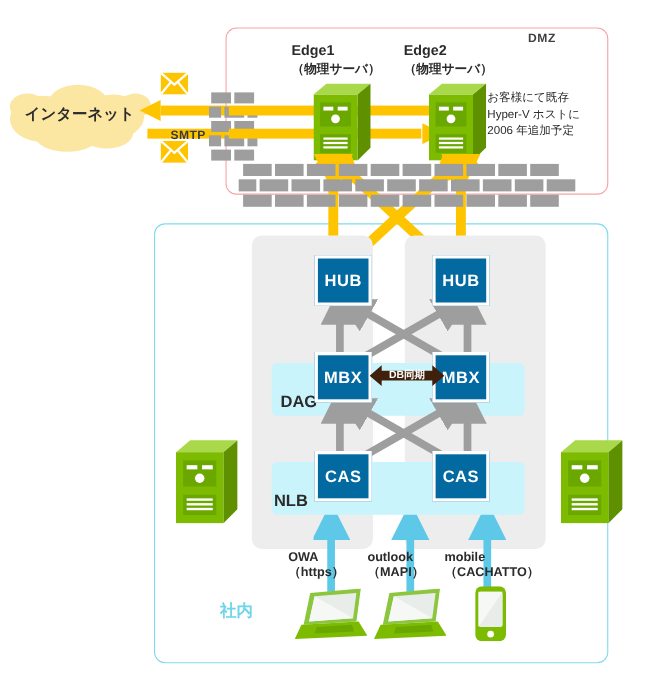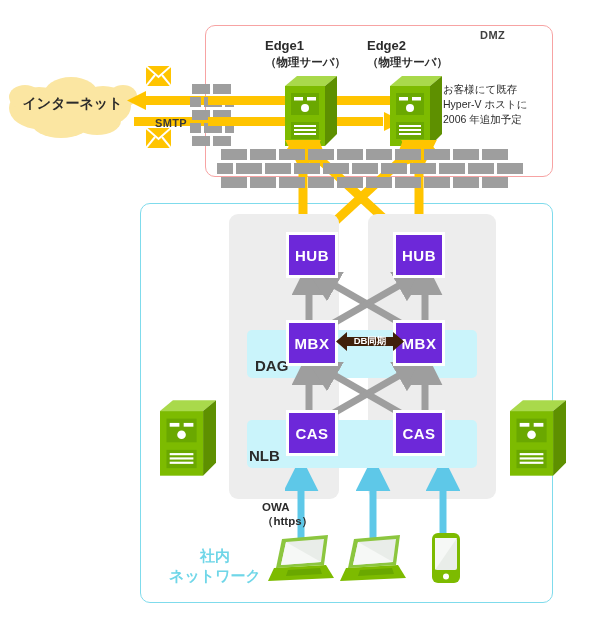--- a/index.html
+++ b/index.html
@@ -63,21 +63,21 @@
   .band-label {
     position: absolute;
     font-size: 15px; font-weight: bold; color: #2B2B2B;
   }
   #dag-label { left: 255px; top: 357px; }
   #nlb-label { left: 249px; top: 447px; }
 
   
   .svc-box {
     position: absolute;
-    background: #6d28d9;
+    background: #0369a1;
     border: 3px solid #ffffff;
     box-sizing: border-box;
     display: flex;
     align-items: center;
     justify-content: center;
     color: #ffffff;
     font-size: 15px;
     font-weight: bold;
     letter-spacing: .5px;
   }
@@ -135,21 +135,20 @@
 <body>
 
 <div id="stage">
 
   <div class="zone" id="dmz-zone"></div>
   <div class="abs" id="dmz-label">DMZ</div>
 
   <div class="zone" id="internal-zone"></div>
   <div class="abs" id="internal-label">
     <span>社内</span><br>
-    <span>ネットワーク</span>
   </div>
 
   <svg class="abs" id="cloud-wrap" width="135" height="68" viewBox="0 0 135 68">
     <g fill="#FBE6A2">
       <ellipse cx="34" cy="36" rx="30" ry="21"></ellipse>
       <ellipse cx="66" cy="24" rx="28" ry="19"></ellipse>
       <ellipse cx="98" cy="34" rx="28" ry="20"></ellipse>
       <ellipse cx="56" cy="50" rx="30" ry="16"></ellipse>
       <ellipse cx="92" cy="49" rx="24" ry="14"></ellipse>
       <ellipse cx="20" cy="25" rx="16" ry="12"></ellipse>
@@ -378,20 +377,28 @@
     </defs>
     <line x1="16" y1="70" x2="16" y2="5" stroke="#5EC8E8" stroke-width="7" marker-end="url(#chead)"></line>
     <line x1="88" y1="70" x2="88" y2="5" stroke="#5EC8E8" stroke-width="7" marker-end="url(#chead)"></line>
     <line x1="158" y1="70" x2="158" y2="5" stroke="#5EC8E8" stroke-width="7" marker-end="url(#chead)"></line>
   </svg>
 
   <div class="client-label" style="left:262px; top:500px; width:78px;">
     <span>OWA</span><br>
     <span>（https）</span>
   </div>
+  <div class="client-label" style="left:334px; top:500px; width:78px;">
+    <span>outlook</span><br>
+    <span>（MAPI）</span>
+  </div>
+  <div class="client-label" style="left:404px; top:500px; width:88px;">
+    <span>mobile</span><br>
+    <span>（CACHATTO）</span>
+  </div>
 
   <svg class="abs" style="left:268px; top:535px;" width="66" height="48" viewBox="0 0 66 48">
     <polygon points="14,4 60,0 56,30 8,33" fill="#8CC63F"></polygon>
     <polygon points="18,7 56,4 53,27 13,30" fill="#E9EDE9"></polygon>
     <polygon points="18,7 53,27 13,30" fill="#F6F8F6"></polygon>
     <polygon points="6,33 58,30 66,43 0,46" fill="#7DBB00"></polygon>
     <polygon points="20,35 52,33 54,39 18,41" fill="#6AA800"></polygon>
   </svg>
 
   <svg class="abs" style="left:340px; top:535px;" width="66" height="48" viewBox="0 0 66 48">

